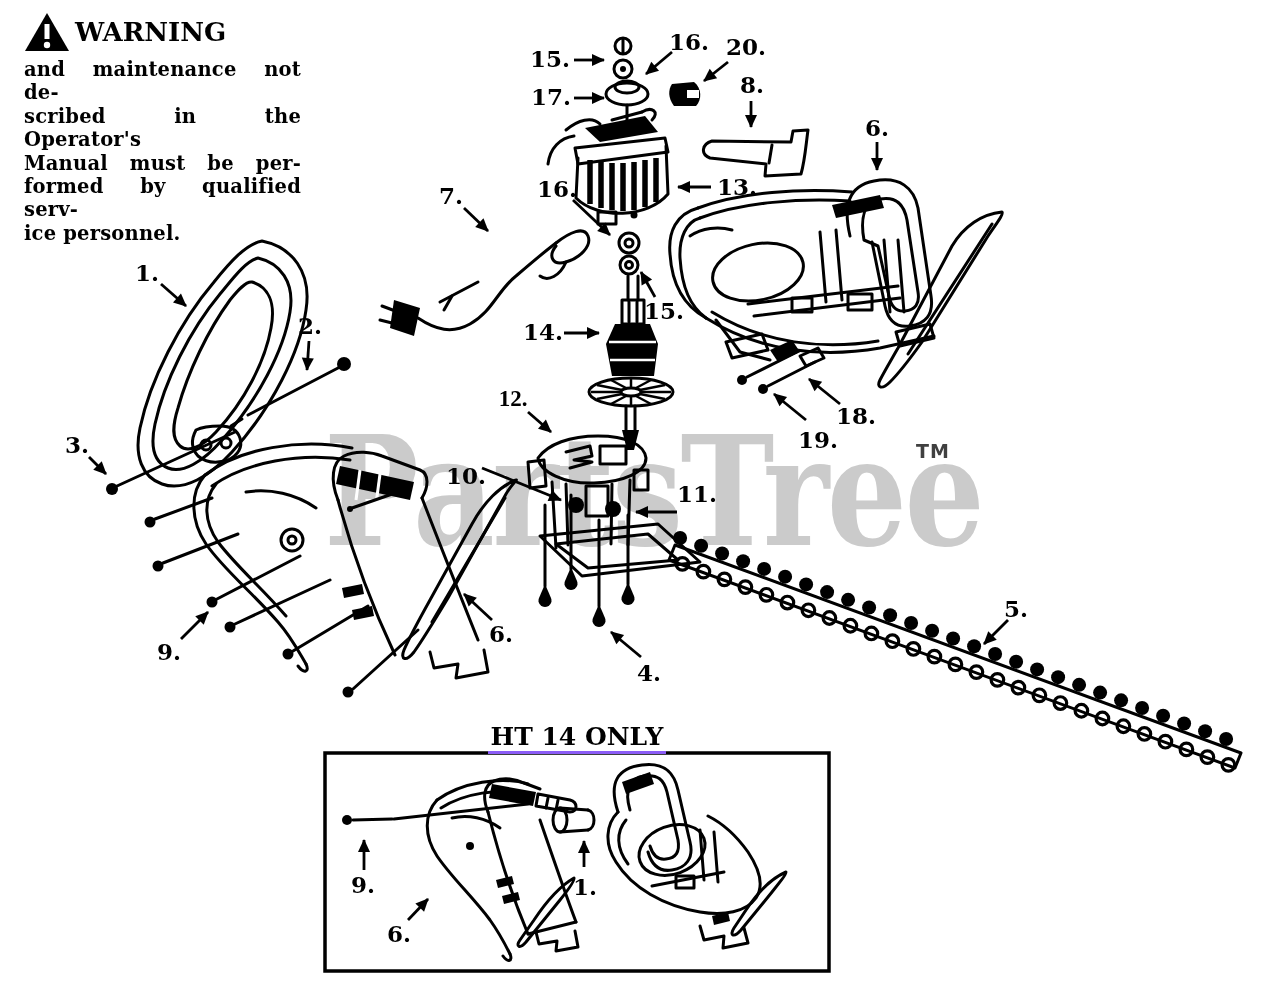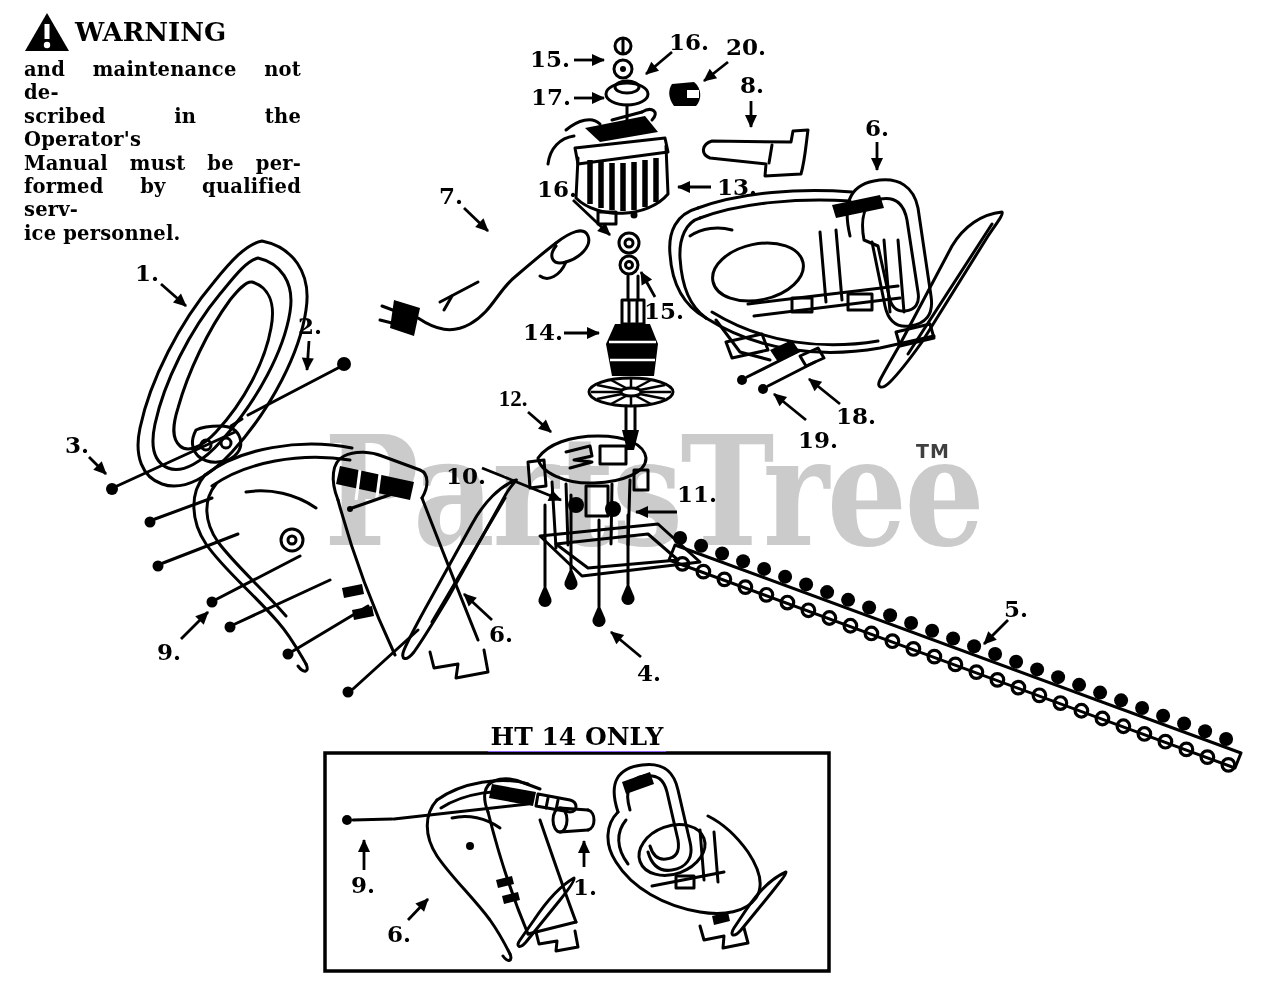--- a/index.html
+++ b/index.html
@@ -11,21 +11,21 @@
          font-size:19px;font-weight:bold;letter-spacing:1px;}
   svg.art{position:absolute;left:0;top:0;}
   .ln{fill:none;stroke:#000;stroke-width:3;stroke-linecap:round;stroke-linejoin:round;}
   .warning{position:absolute;left:24px;top:12px;width:277px;}
   .warning-head{display:flex;align-items:center;gap:5px;font-weight:bold;font-size:26px;margin-bottom:6px;}
   #warning-lines .wline{font-weight:bold;font-size:19.5px;line-height:23.4px;
       text-align:justify;text-align-last:justify;letter-spacing:.2px;}
   #warning-lines .wline.last{text-align-last:left;}
   .callout{position:absolute;transform:translate(-50%,-50%);font-weight:bold;font-size:23px;white-space:nowrap;}
   .inset-title{position:absolute;left:325px;top:722px;width:504px;text-align:center;font-weight:bold;font-size:25px;}
-  .inset-title span{border-bottom:1px solid #8b5cf6;padding:0 3px;}
+  .inset-title span{border-bottom:3px solid #8b5cf6;padding:0 3px;}
 </style>
 </head>
 <body>
 
 <div class="stage">
 
   <div class="watermark" style="color: rgb(203, 203, 203);">
     <span>PartsTree</span>
   </div>
   <div class="wm-tm" style="color: #404040;">TM</div>

